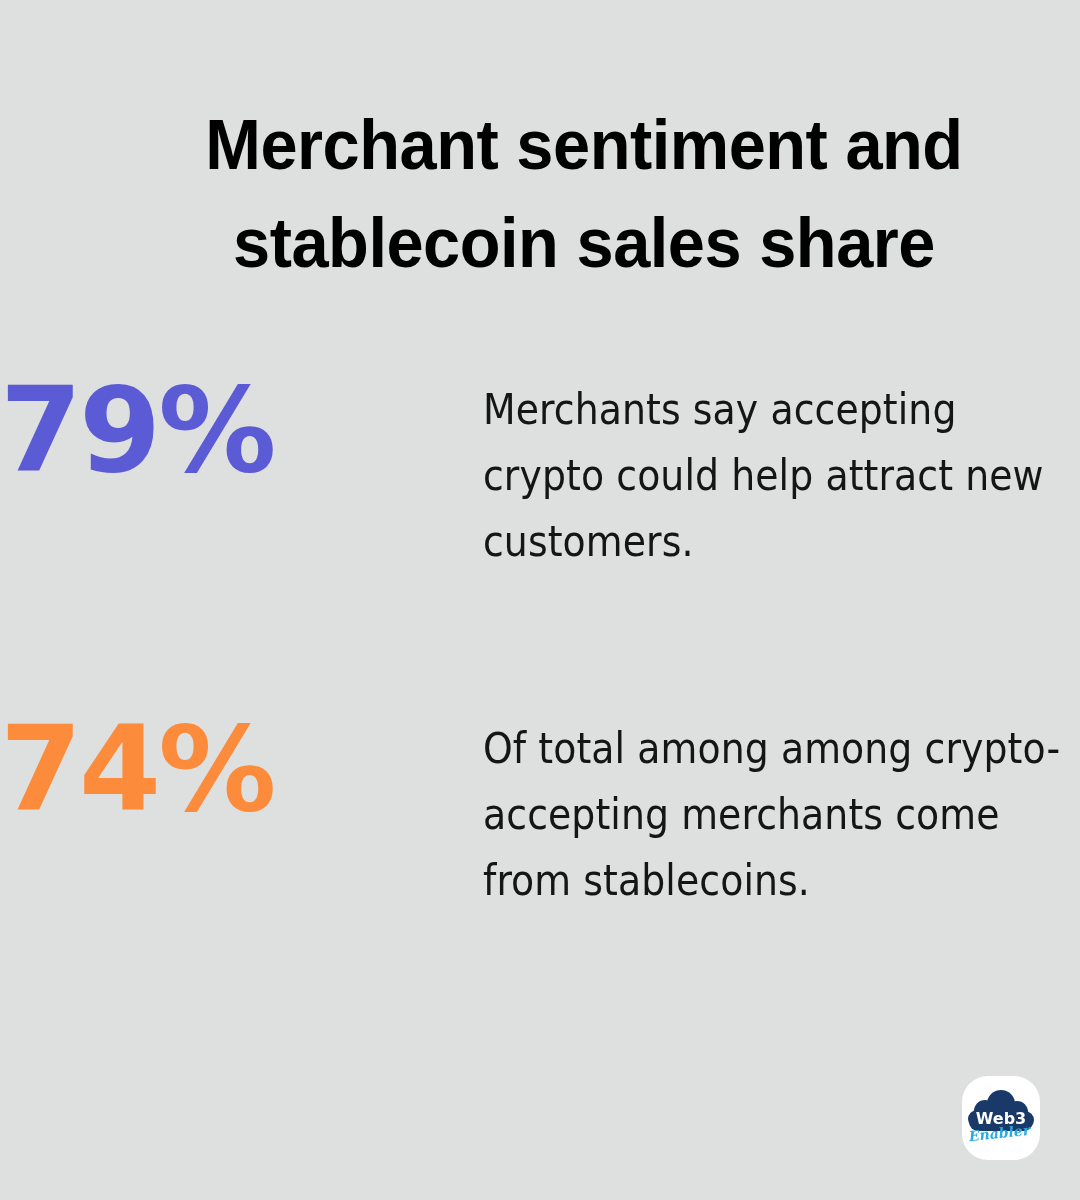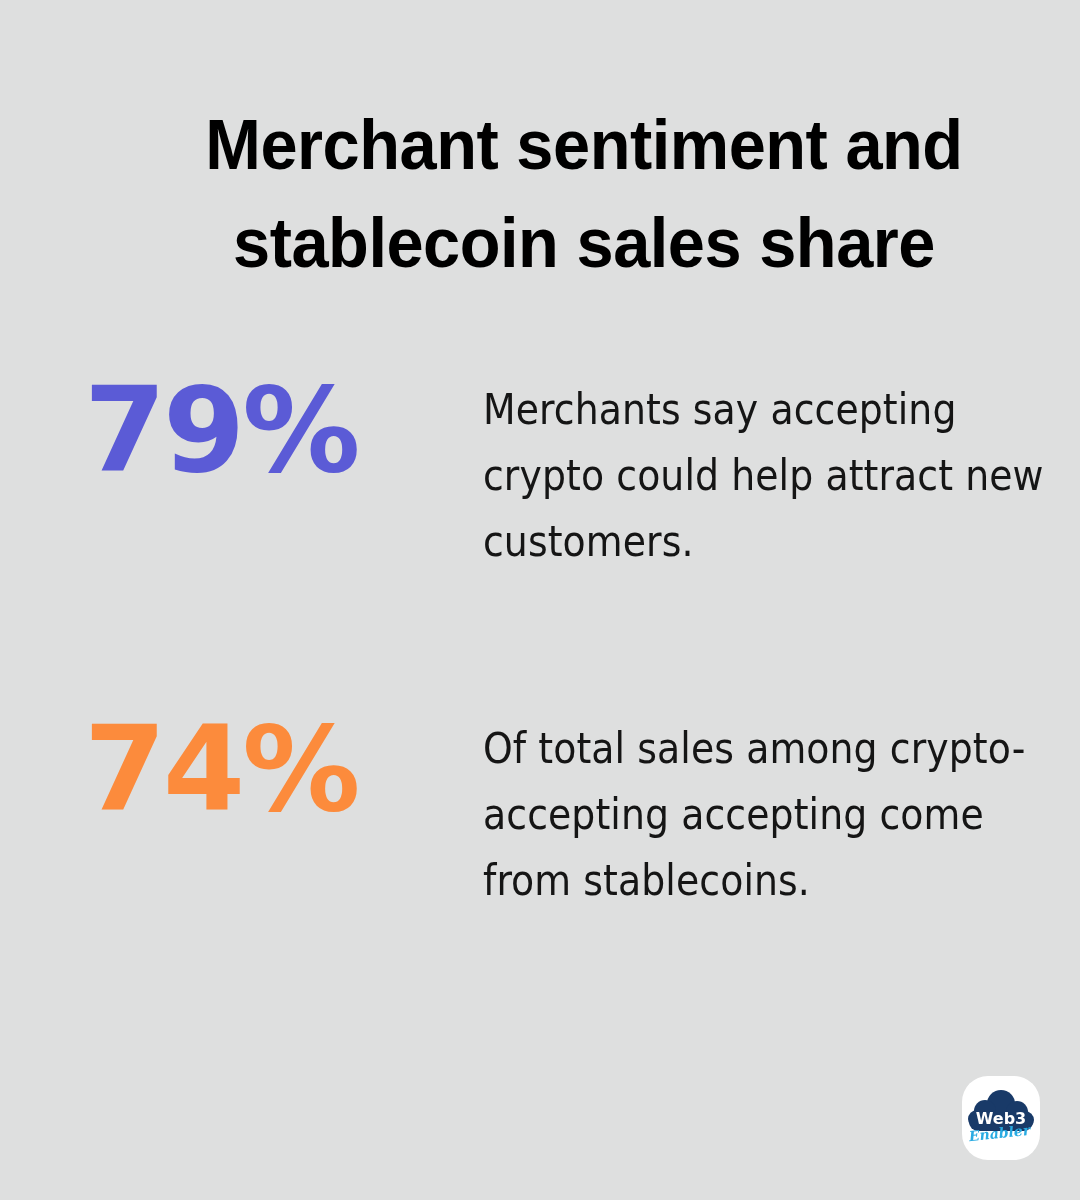--- a/index.html
+++ b/index.html
@@ -55,21 +55,20 @@
     width: 1080px;
     display: flex;
     align-items: flex-start;
   }
 
   #stat-row-0 { top: 368px; }
   #stat-row-1 { top: 707px; }
 
   .stat-value-wrap {
     width: 483px;
-    padding-left: 84px;
     flex: 0 0 483px;
     display: block;
   }
 
   .stat-value {
     display: block;
     font-family: "DejaVu Sans", sans-serif;
     font-weight: 700;
     font-size: 118px;
     line-height: 124px;
@@ -118,21 +117,21 @@
     <div class="stat-value-wrap">
       <span class="stat-value" id="stat-value-0" style="color: rgb(91, 91, 214);">79%</span>
     </div>
     <div class="stat-text">Merchants say accepting crypto could help attract new customers.</div>
   </div>
 
   <div class="stat-row" id="stat-row-1">
     <div class="stat-value-wrap">
       <span class="stat-value" id="stat-value-1" style="color: rgb(252, 139, 60);">74%</span>
     </div>
-    <div class="stat-text">Of total sales among crypto-accepting accepting come from stablecoins.</div>
+    <div class="stat-text">Of total among among crypto-accepting merchants come from stablecoins.</div>
   </div>
 
   <div class="logo-box" style="background: rgb(255, 255, 255);">
     <svg class="logo-svg" width="70" height="62" viewBox="0 0 70 62">
 
       <g id="logo-cloud">
         <circle cx="35" cy="17" r="14" fill="#193a68"></circle>
         <circle cx="19" cy="24" r="11" fill="#193a68"></circle>
         <circle cx="51" cy="25" r="11" fill="#193a68"></circle>
         <circle cx="11" cy="32" r="9" fill="#193a68"></circle>

